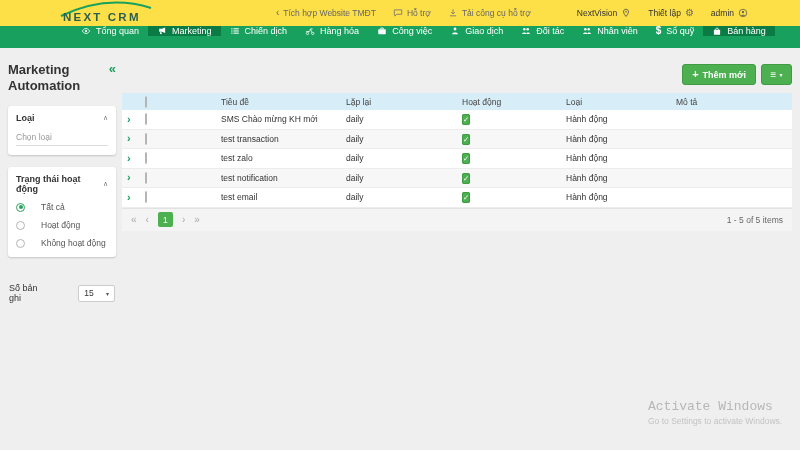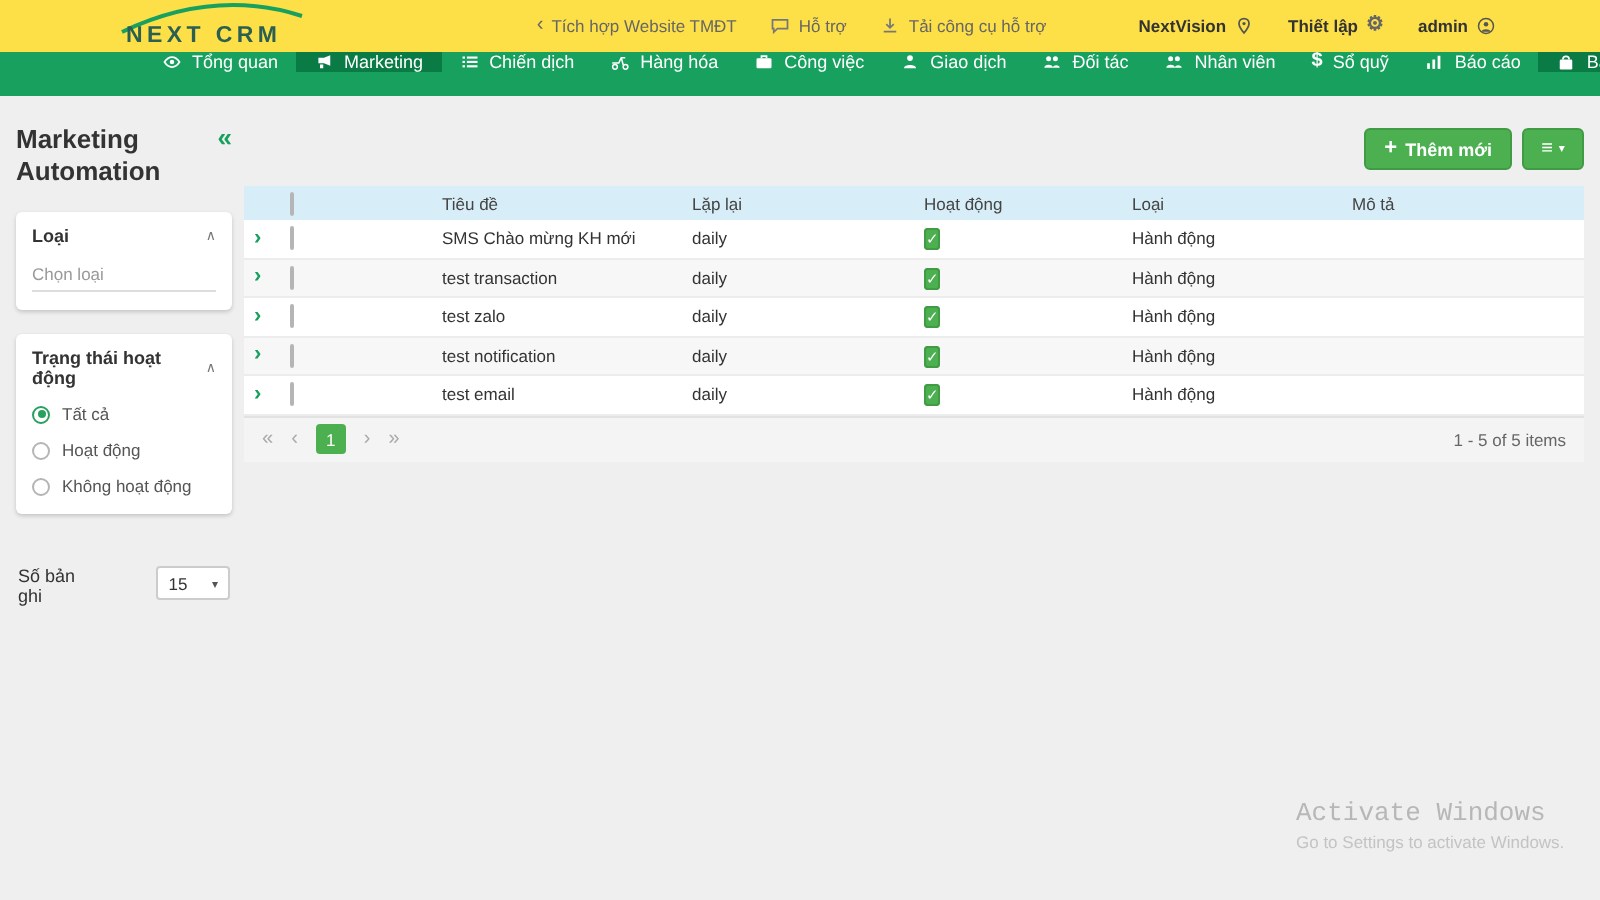--- a/index.html
+++ b/index.html
@@ -8,21 +8,21 @@
     position:relative; background:#efefef; overflow:hidden;
     font-family:"Liberation Sans", sans-serif; color:#333;
   }
   
   .topbar { position:absolute; top:0; left:0; right:0; height:26px; background:#fde047;
             display:flex; align-items:center; z-index:5; }
   .logo { position:absolute; left:57px; top:1px; width:100px; height:24px; }
   .topbar-right { margin-left:auto; display:flex; align-items:center; gap:17px; padding-right:52px; }
   .tb-item { display:flex; align-items:center; gap:4px; font-size:8.5px; color:#666; cursor:pointer; }
   .tb-item svg { width:10px; height:10px; }
-  .tb-acct { color:#333; font-weight:bold; }
+  .tb-acct { color:#333; font-weight:normal; }
   .tb-gap { width:12px; }
   .tb-glyph { font-size:10px; color:#666; line-height:1; }
   
   .nav { position:absolute; top:26px; left:0; right:0; height:22px; background:#18a05f;
          display:flex; align-items:flex-start; padding-left:72px; }
   .nav-item { display:flex; align-items:center; gap:5px; padding:0 9px; color:#fff;
               font-size:9px; cursor:pointer; white-space:nowrap; }
   .nav-item.active { background:#0b7b45; }
   .nav-item svg { width:10px; height:10px; }
   .nav-dollar { font-size:10px; font-weight:bold; line-height:1; }
@@ -32,26 +32,26 @@
   .sb-head { display:flex; align-items:flex-start; }
   .sb-title { font-size:13px; font-weight:bold; color:#333; line-height:16px; }
   .sb-collapse { margin-left:auto; color:#18a05f; font-size:13px; font-weight:bold; cursor:pointer; line-height:14px; }
   .card { background:#fff; border-radius:3px; box-shadow:0 1px 2px rgba(0,0,0,.18);
           padding:7px 8px 9px 8px; margin-top:12px; }
   .card-head { display:flex; align-items:center; }
   .card-title { font-size:9px; font-weight:bold; color:#333; }
   .card-chev { margin-left:auto; font-size:7px; color:#777; cursor:pointer; }
   .select-line { margin-top:9px; font-size:8.5px; color:#999; border-bottom:1px solid #ddd;
                  padding-bottom:3px; cursor:pointer; }
-  .radio-row { display:flex; align-items:center; gap:6px; margin-top:8px; font-size:8.5px; color:#555; cursor:pointer; }
+  .radio-row { display:flex; align-items:center; gap:16px; margin-top:8px; font-size:8.5px; color:#555; cursor:pointer; }
   .radio { width:9px; height:9px; border-radius:50%; border:1px solid #b5b5b5; background:#fff; flex:0 0 auto;
            display:flex; align-items:center; justify-content:center; }
   .radio.sel { border-color:#2aa05f; }
   .radio.sel::after { content:""; width:4px; height:4px; border-radius:50%; background:#2aa05f; }
-  .records { display:flex; justify-content:space-between; margin-top:26px; padding:0 1px;gap:38px; }
+  .records { display:flex; align-items:center; justify-content:space-between; margin-top:26px; padding:0 1px;gap:38px; }
   .records-label { font-size:9px; color:#333; }
   .records-select { width:46px; height:17px; background:#fff; border:1px solid #ccc; border-radius:2px;
                     display:flex; align-items:center; justify-content:space-between; padding:0 5px;
                     font-size:8.5px; color:#333; cursor:pointer; }
   .records-caret { font-size:6px; color:#555; }
   
   .main { position:absolute; left:122px; top:64px; width:670px; }
   .toolbar { display:flex; align-items:flex-start; }
   .search-box { width:253px; height:23px; background:#fff; border:1px solid #ddd; border-radius:3px;
                 display:flex; align-items:center; gap:6px; padding:0 8px; }
@@ -208,30 +208,20 @@
         <circle cx="10.7" cy="5.3" r="2" fill="#fff"></circle>
         <path d="M1.8 12.6 C1.8 9.4 8.8 9.4 8.8 12.6 Z" fill="#fff"></path>
         <path d="M8.6 12.6 C8.6 9.9 14.2 9.9 14.2 12.6 Z" fill="#fff"></path>
       </svg>
     <span>Nhân viên</span>
   </div>
   <div class="nav-item">
     <span class="nav-dollar">$</span>
     <span>Sổ quỹ</span>
   </div>
-  <div class="nav-item">
-    <svg viewBox="0 0 16 16">
-        <g fill="#fff">
-          <rect x="2.5" y="9" width="2.2" height="4.5"></rect>
-          <rect x="6.7" y="6" width="2.2" height="7.5"></rect>
-          <rect x="10.9" y="3" width="2.2" height="10.5"></rect>
-        </g>
-      </svg>
-    <span>Báo cáo</span>
-  </div>
   <div class="nav-item nav-sales">
     <svg viewBox="0 0 16 16">
         <rect x="3" y="6" width="10" height="8" rx="1" fill="#fff"></rect>
         <path d="M5.5 6 C5.5 2.6 10.5 2.6 10.5 6" stroke="#fff" stroke-width="1.4" fill="none"></path>
       </svg>
     <span>Bán hàng</span>
   </div>
 </div>
 
 <div class="sidebar">

